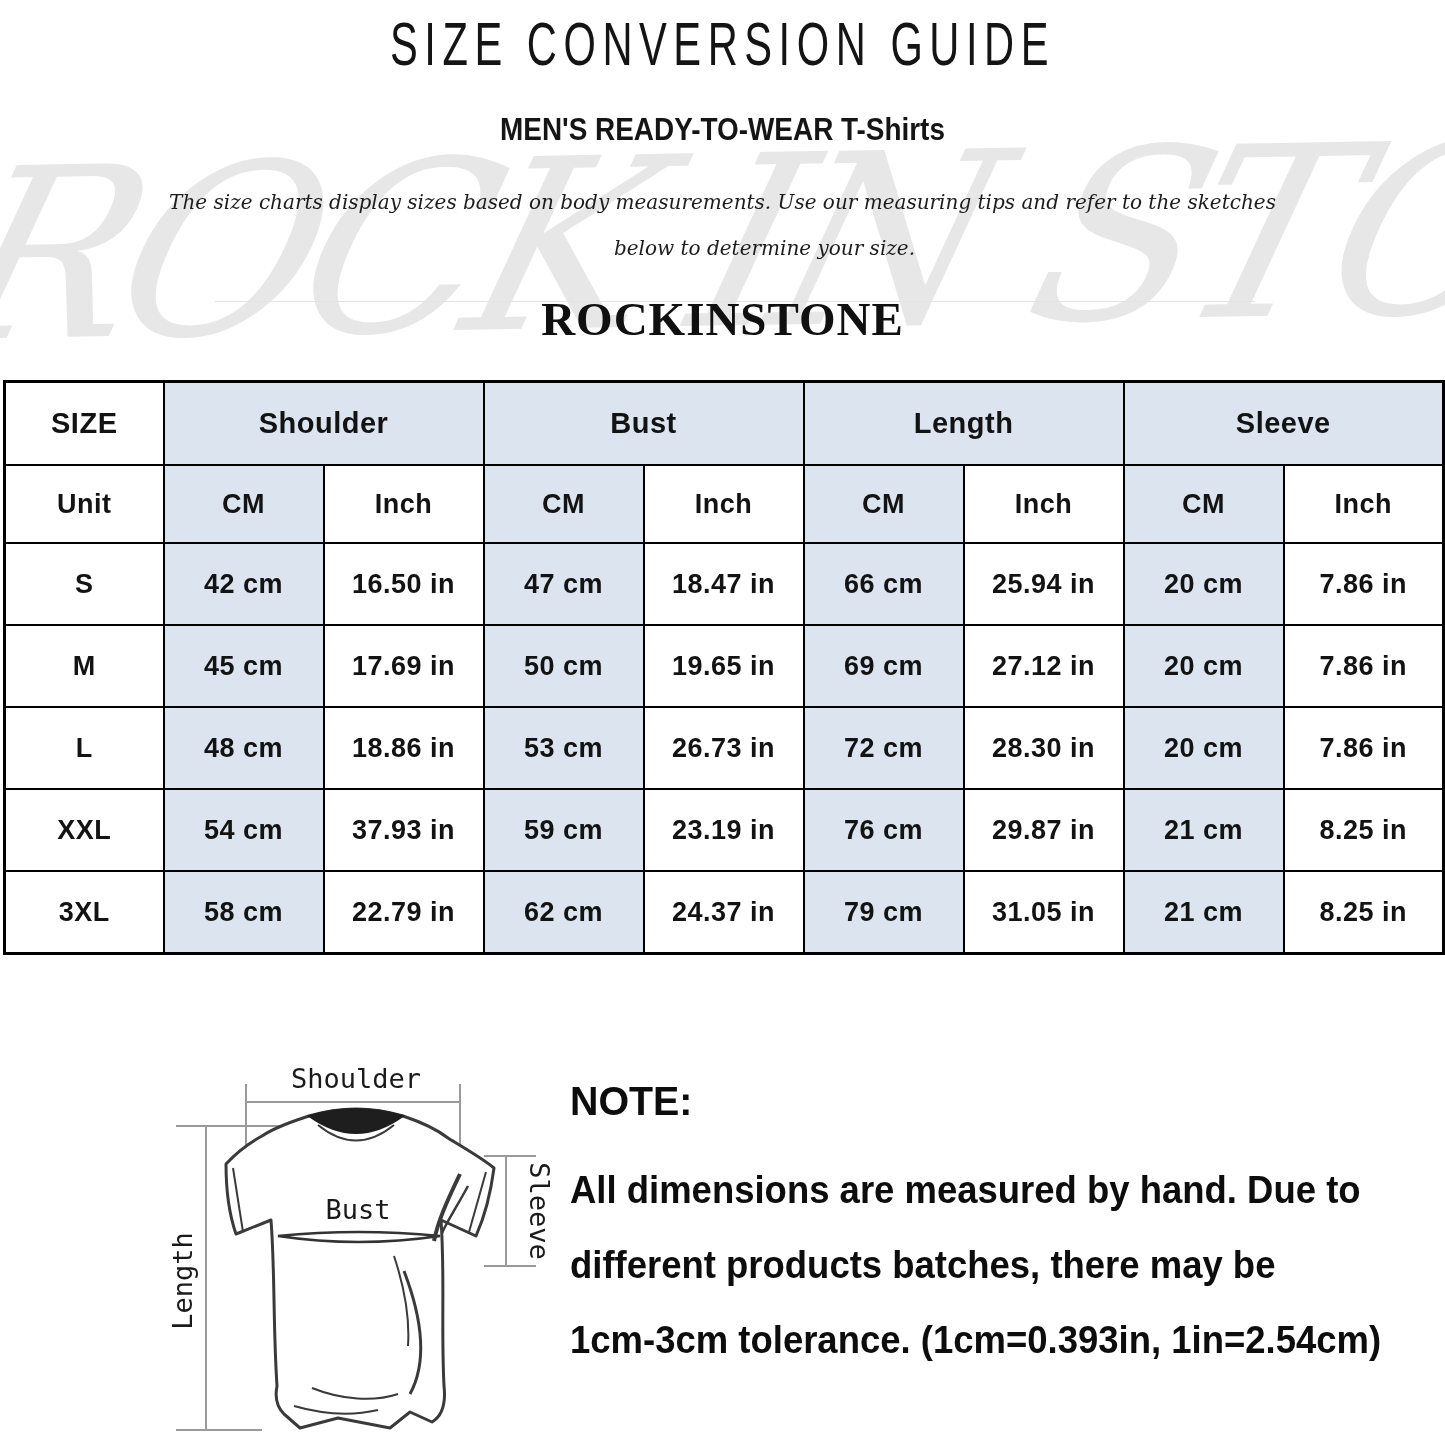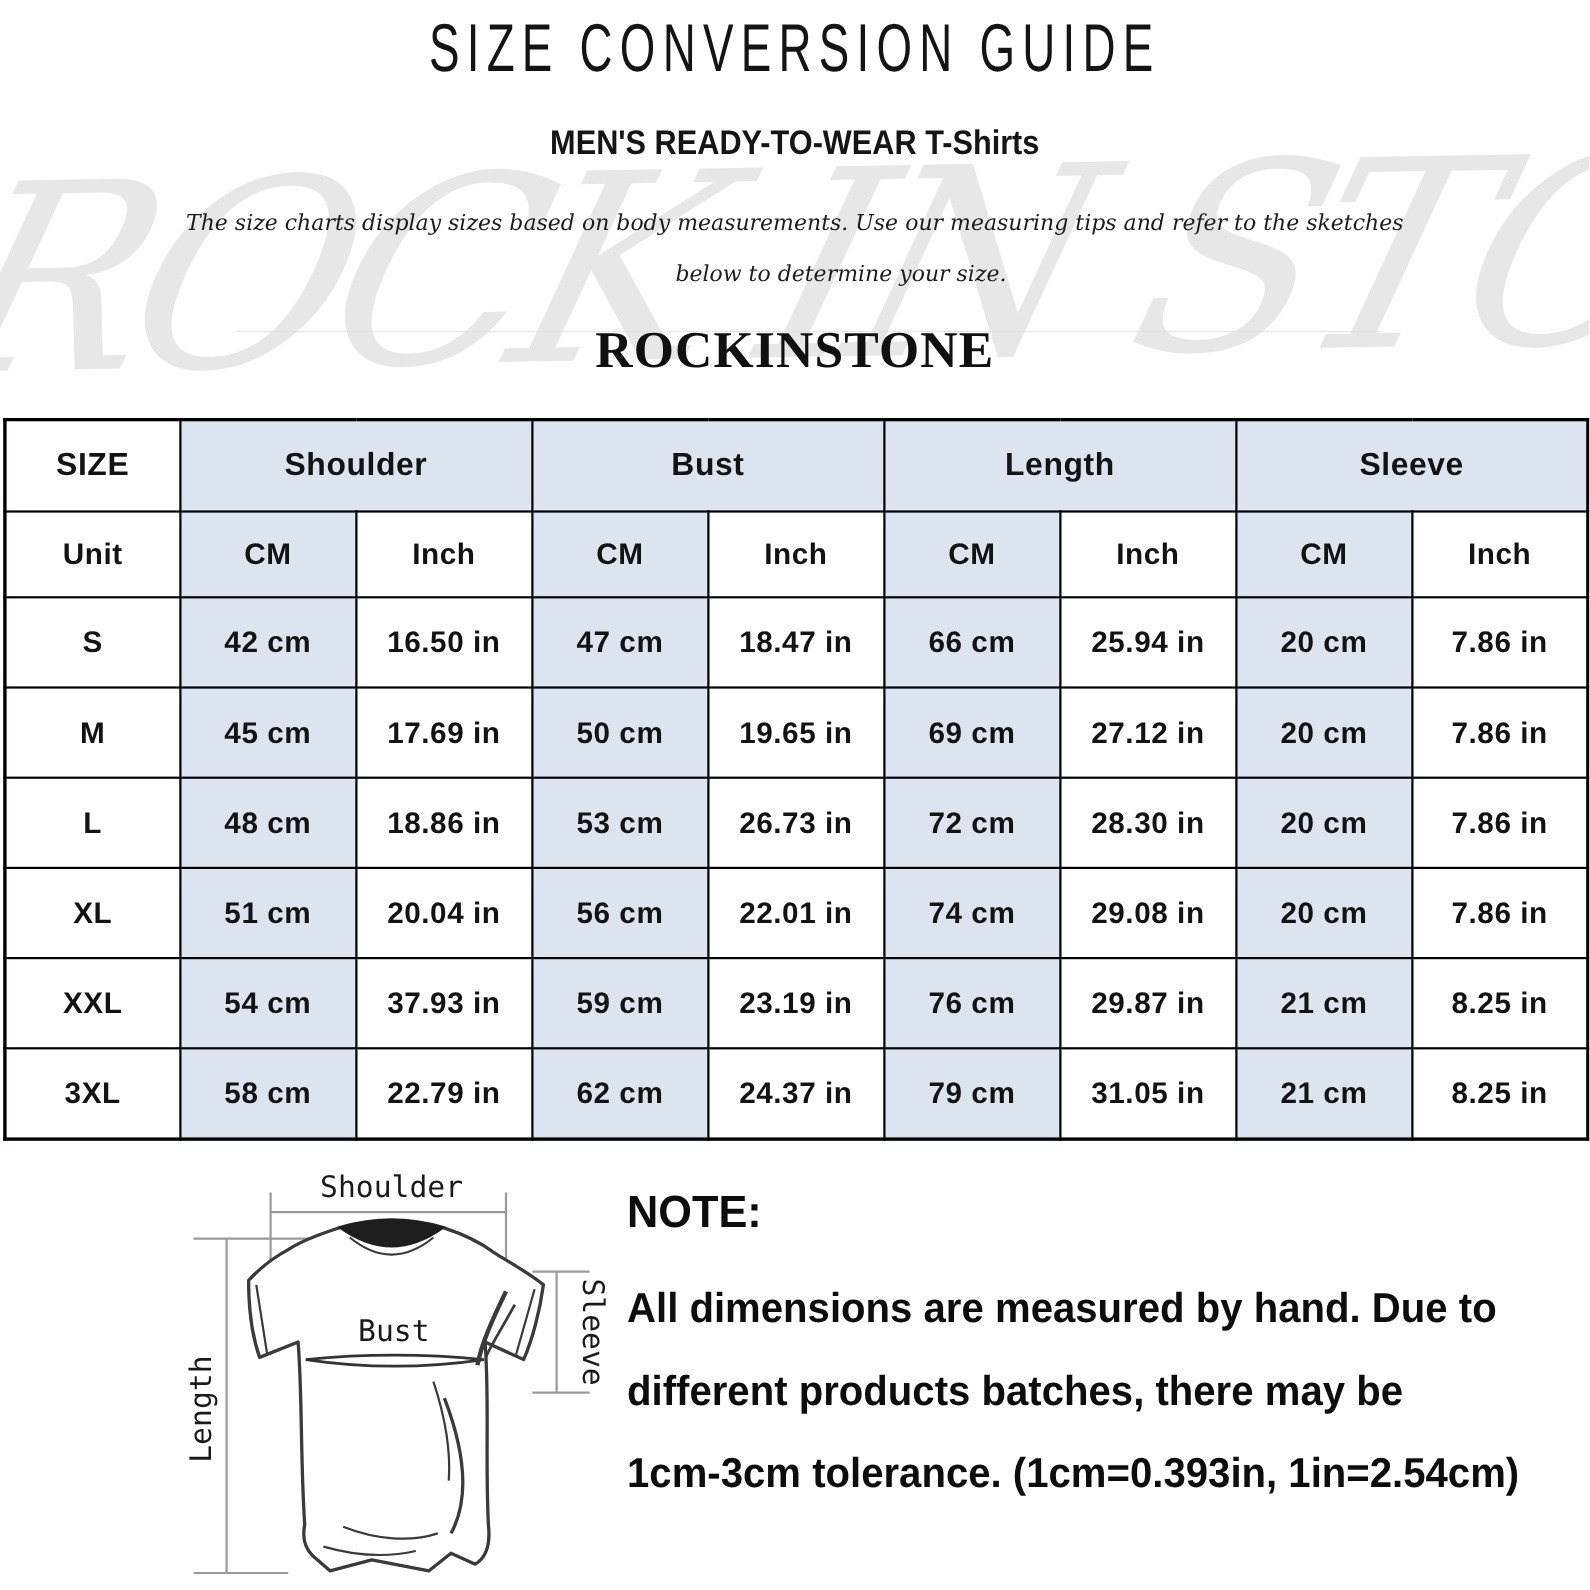--- a/index.html
+++ b/index.html
@@ -183,31 +183,20 @@
         <td>7.86 in</td>
       </tr>
       <tr class="r-data">
         <td>L</td>
         <td class="blue">48 cm</td>
         <td>18.86 in</td>
         <td class="blue">53 cm</td>
         <td>26.73 in</td>
         <td class="blue">72 cm</td>
         <td>28.30 in</td>
-        <td class="blue">20 cm</td>
-        <td>7.86 in</td>
-      </tr>
-      <tr class="r-data">
-        <td>XL</td>
-        <td class="blue">51 cm</td>
-        <td>20.04 in</td>
-        <td class="blue">56 cm</td>
-        <td>22.01 in</td>
-        <td class="blue">74 cm</td>
-        <td>29.08 in</td>
         <td class="blue">20 cm</td>
         <td>7.86 in</td>
       </tr>
       <tr class="r-data">
         <td>XXL</td>
         <td class="blue">54 cm</td>
         <td>37.93 in</td>
         <td class="blue">59 cm</td>
         <td>23.19 in</td>
         <td class="blue">76 cm</td>

